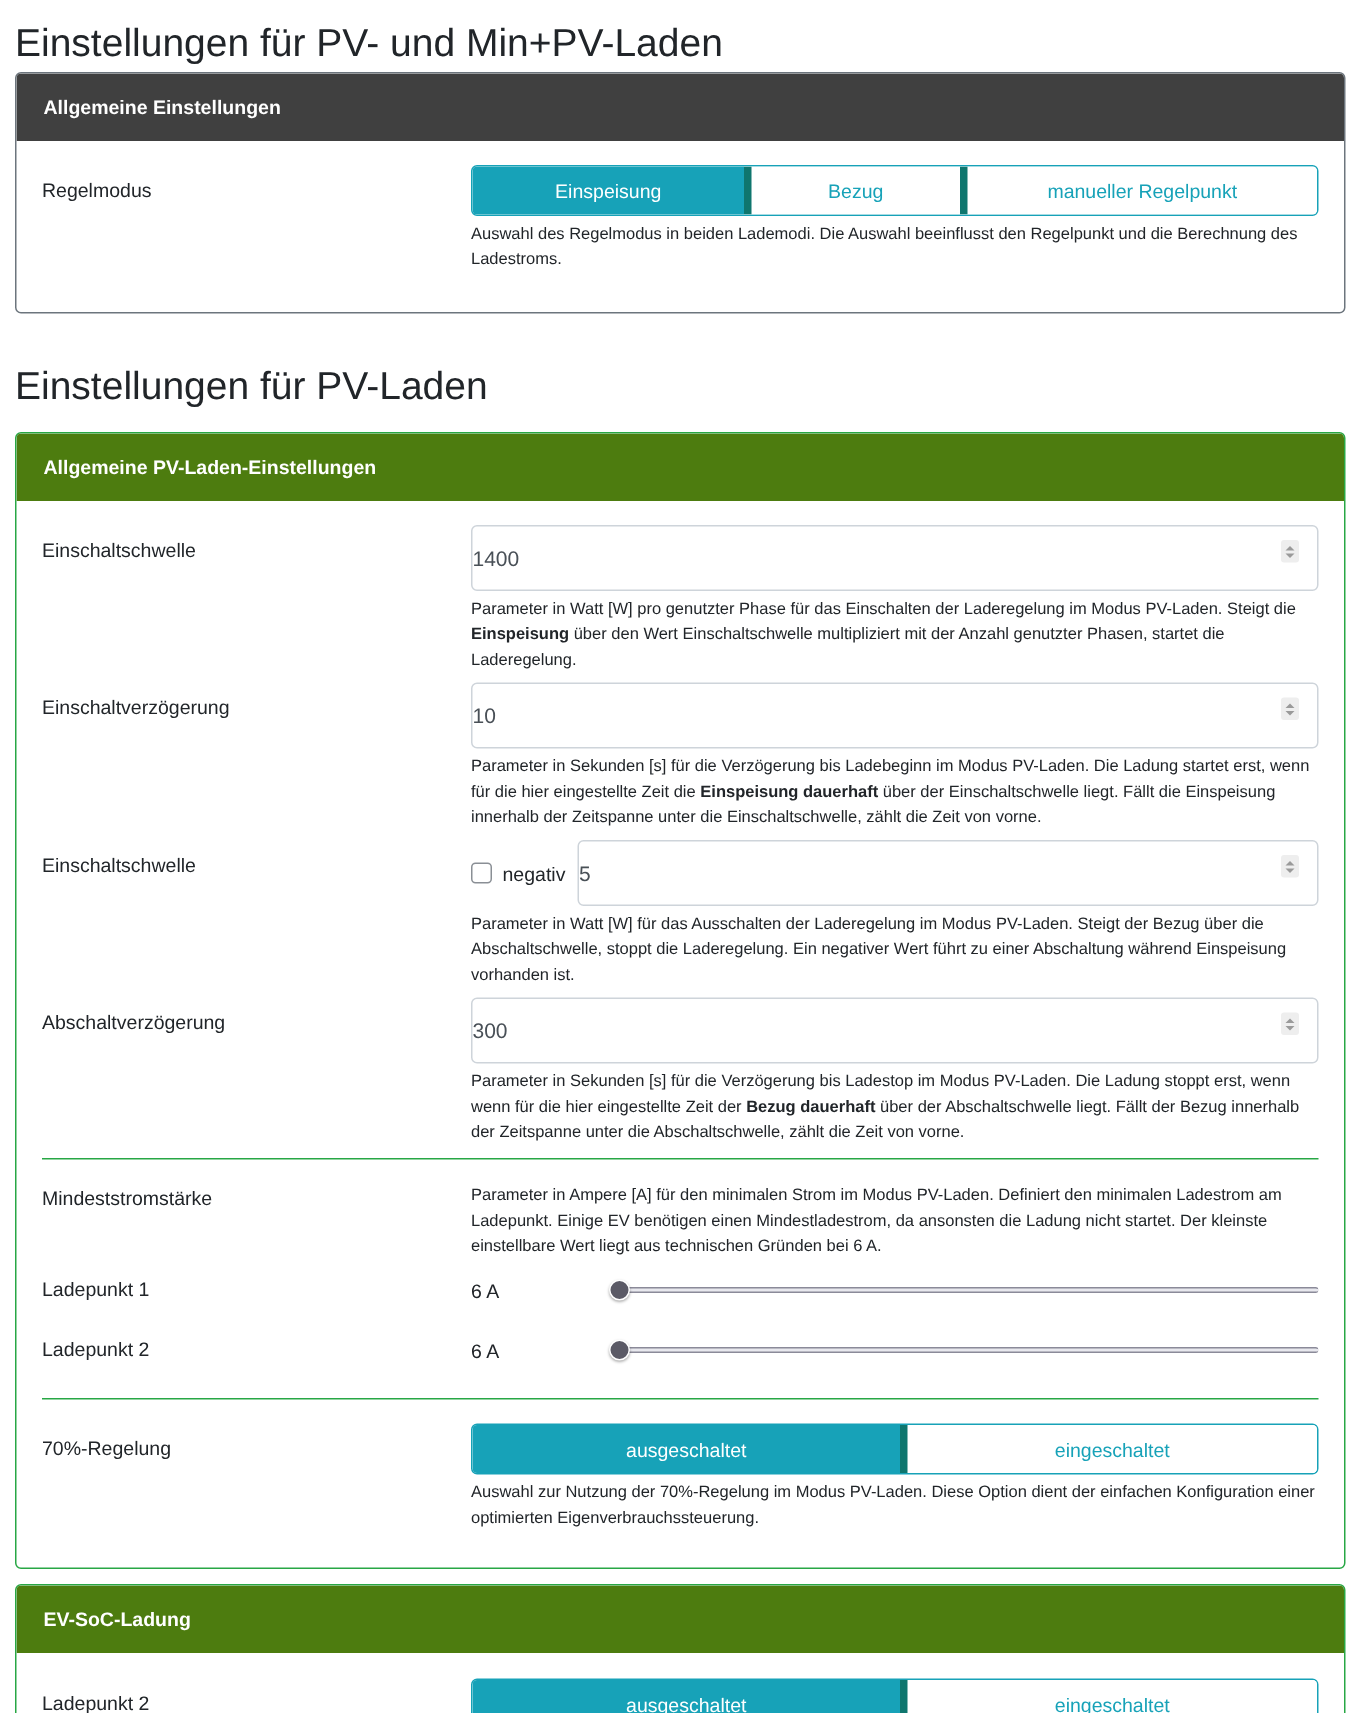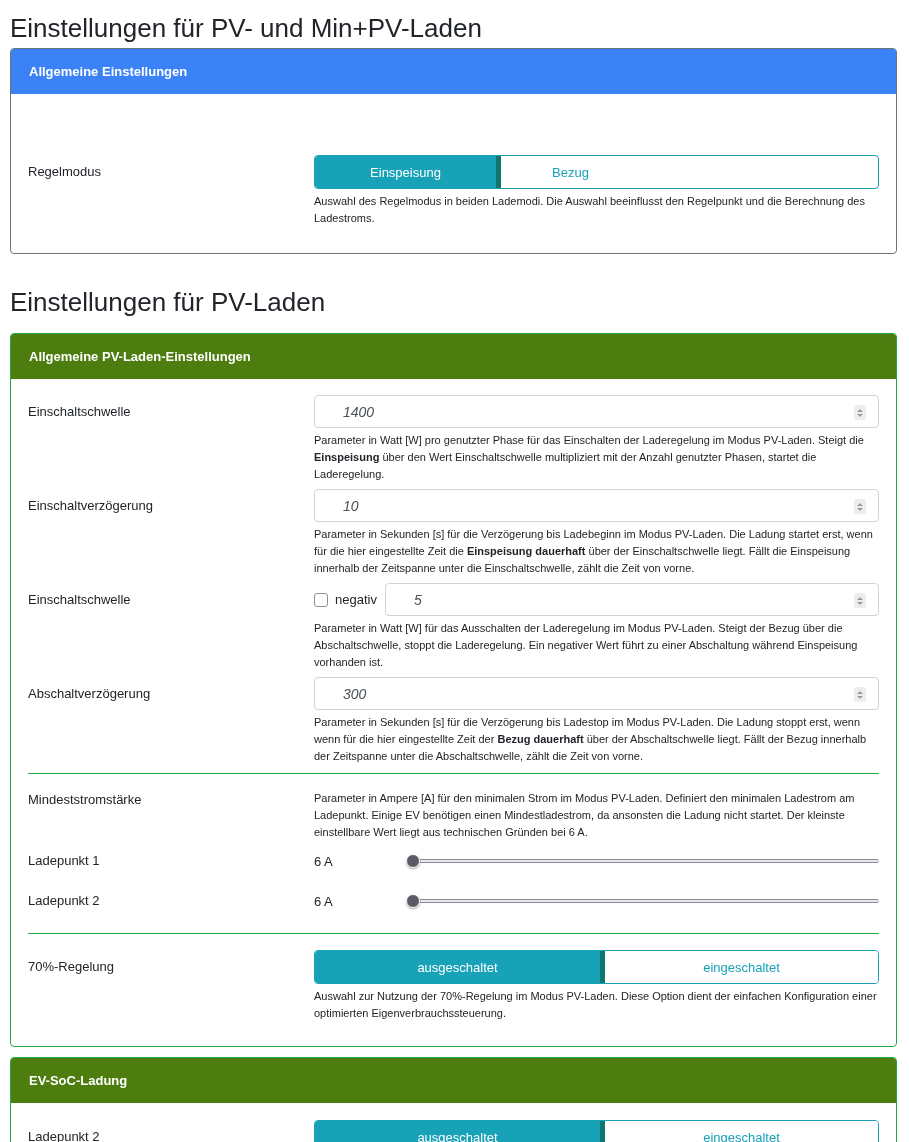--- a/index.html
+++ b/index.html
@@ -34,21 +34,21 @@
     .card.gray { border-color: #6c757d; }
     .card.green { border-color: #28a745; }
     .card-header {
       color: #ffffff;
       font-weight: 700;
       font-size: 13px;
       padding: 0 18px;
       height: 45px;
       line-height: 45px;
     }
-    .card.gray .card-header { background: #3b82f6; }
+    .card.gray .card-header { background: #404040; }
     .card.green .card-header { background: #4d7c0f; }
     .card-body { padding: 16px 17px 18px 17px; }
 
     .row {
       display: flex;
       align-items: flex-start;
       margin-bottom: 6px;
     }
     .row-label {
       width: 286px;
@@ -82,30 +82,29 @@
     .help {
       font-size: 11px;
       line-height: 17px;
       color: #212529;
       margin-top: 4px;
     }
     .help b { font-weight: 700; }
 
     .num-input {
       position: relative;
-      height: 33px;
+      height: 44px;
       border: 1px solid #ced4da;
       border-radius: 4px;
       background: #fff;
       display: flex;
       align-items: center;
-      padding-left: 28px;
+      padding-left: 0;
       font-size: 14px;
       color: #495057;
-      font-style: italic;
     }
     .spinner {
       position: absolute;
       right: 12px;
       top: 9px;
       width: 12px;
       height: 15px;
       background: #eeeeee;
       border-radius: 2px;
       display: flex;
@@ -173,27 +172,28 @@
   </style>
 </head>
 <body>
 
 <div class="page">
 
   <h1 class="section-title">Einstellungen für PV- und Min+PV-Laden</h1>
 
   <div class="card gray">
     <div class="card-header">Allgemeine Einstellungen</div>
-    <div class="card-body" style="padding-bottom:20px;margin-top:45px;">
+    <div class="card-body" style="padding-bottom:20px;">
       <div class="row">
         <div class="row-label">Regelmodus</div>
         <div class="row-control">
           <div class="btn-group">
             <div class="btn active" style="width:181px;">Einspeisung</div>
             <div class="btn" style="width:144px;">Bezug</div>
+            <div class="btn" style="flex:1;">manueller Regelpunkt</div>
           </div>
           <div class="help">Auswahl des Regelmodus in beiden Lademodi. Die Auswahl beeinflusst den Regelpunkt und die Berechnung des Ladestroms.</div>
         </div>
       </div>
     </div>
   </div>
 
   <h1 class="section-title second">Einstellungen für PV-Laden</h1>
 
   <div class="card green">

